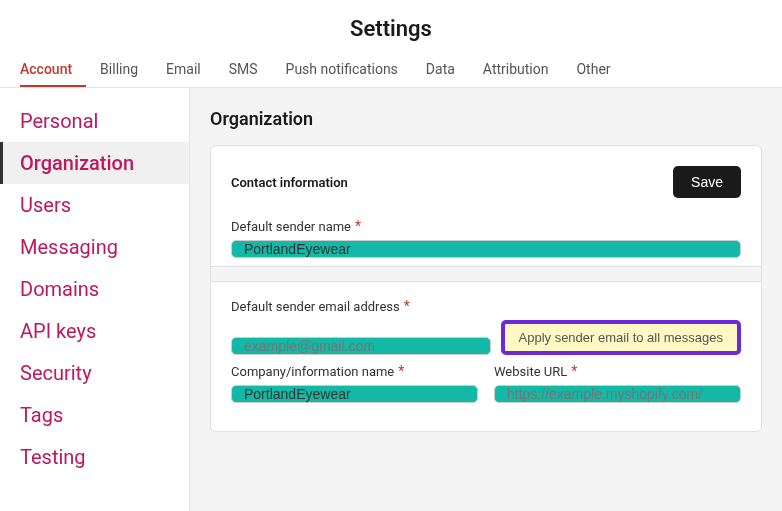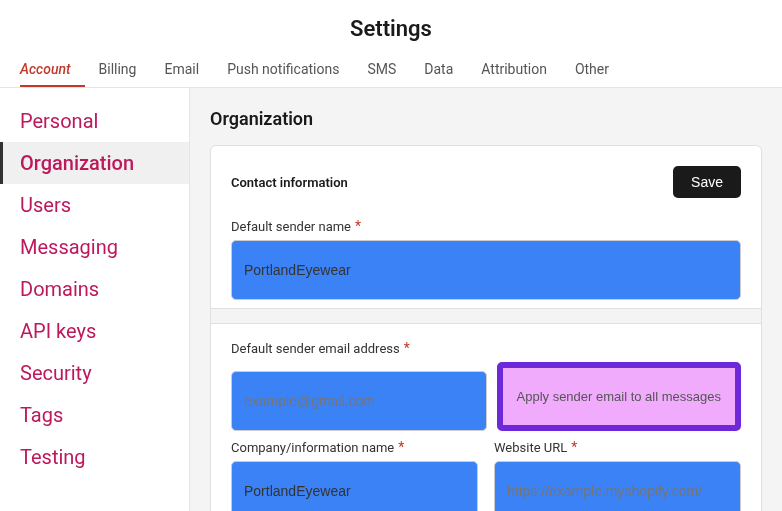--- a/index.html
+++ b/index.html
@@ -40,21 +40,20 @@
       border-bottom: 2px solid transparent;
       white-space: nowrap;
     }
     .top-nav-item:first-child {
       padding-left: 0;
     }
     .top-nav-item.active {
       color: #c0392b;
       border-bottom: 2px solid #c0392b;
       font-weight: 500;
-      font-style: italic;
     }
     
     .content-area {
       display: flex;
       height: calc(511px - 75px);
     }
     
     .sidebar {
       width: 190px;
       background: #fff;
@@ -124,26 +123,26 @@
       display: flex;
       align-items: center;
       gap: 4px;
     }
     .required-star {
       color: #c0392b;
       font-size: 14px;
     }
     .text-input {
       width: 100%;
-      padding: 21px 12px;
+      padding: 0 12px;
       border: 1px solid #ccc;
       border-radius: 5px;
       font-size: 14px;
       color: #333;
-      background: #3b82f6;
+      background: #14b8a6;
       outline: none;
     }
     .divider-section {
       background: #f4f4f4;
       height: 16px;
       margin: 0 -20px;
       margin-bottom: 16px;
       border-top: 1px solid #e0e0e0;
       border-bottom: 1px solid #e0e0e0;
     }
@@ -156,44 +155,44 @@
     }
     .email-row {
       display: flex;
       gap: 10px;
       align-items: flex-end;
     }
     .email-row .text-input {
       flex: 1;
     }
     .apply-button {
-      background: #f0abfc;
-      border: 6px solid #6d28d9;
-      padding: 21px 14px;
+      background: #fef9c3;
+      border: 4px solid #6d28d9;
+      padding: 6px 14px;
       border-radius: 5px;
       font-size: 13px;
       color: #555;
       cursor: pointer;
       white-space: nowrap;
       flex-shrink: 0;
     }
   </style>
 </head>
 <body>
 
 <div class="app-container">
 
   <div class="header">
     <div class="header-title">Settings</div>
     <nav class="top-nav">
       <div class="top-nav-item active">Account</div>
       <div class="top-nav-item">Billing</div>
       <div class="top-nav-item">Email</div>
+      <div class="top-nav-item">SMS</div>
       <div class="top-nav-item">Push notifications</div>
-      <div class="top-nav-item">SMS</div>
       <div class="top-nav-item">Data</div>
       <div class="top-nav-item">Attribution</div>
       <div class="top-nav-item">Other</div>
     </nav>
   </div>
 
   <div class="content-area">
 
     <div class="sidebar">
       <div class="sidebar-item">Personal</div>

